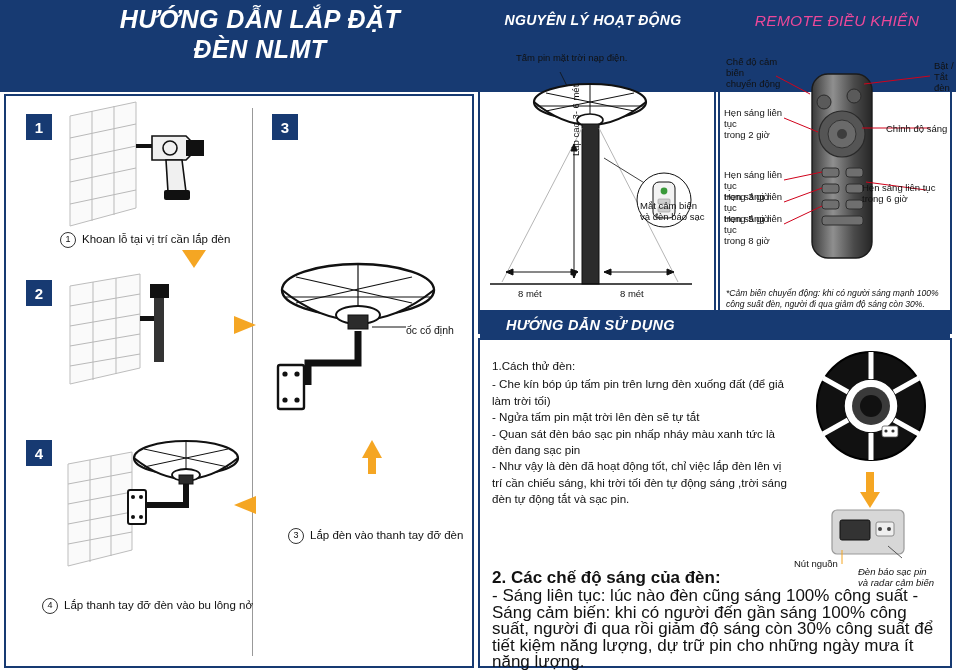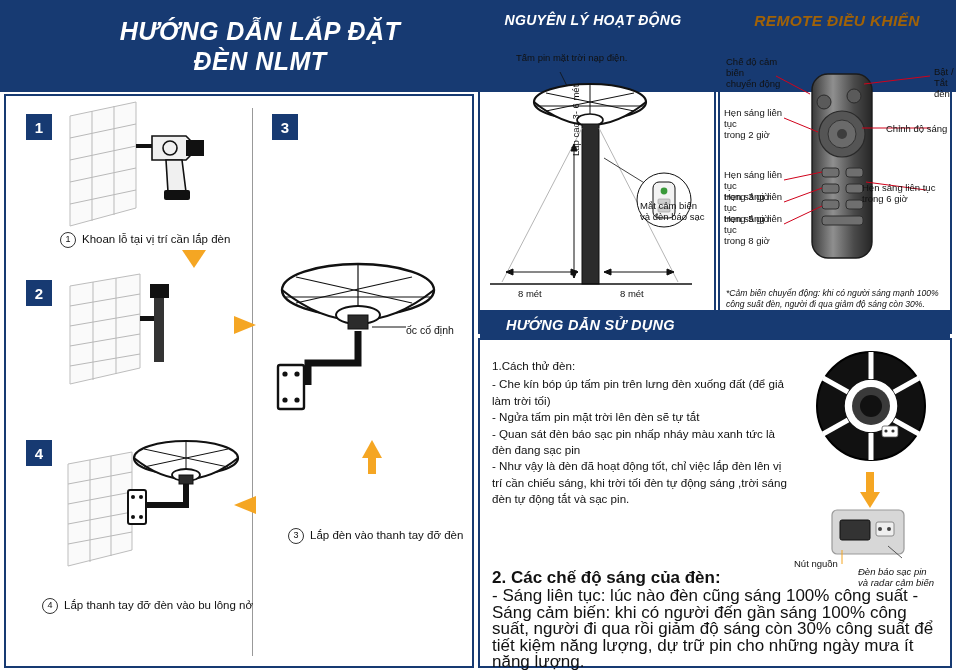--- a/index.html
+++ b/index.html
@@ -24,21 +24,21 @@
   
   .header-band {
     position: absolute;
     left: 0; top: 0;
     width: 956px;
     height: 92px;
     background: #173a72;
   }
   .header-title {
     position: absolute;
-    left: 60px; top: 16px;
+    left: 60px; top: 4px;
     width: 400px;
     text-align: center;
     color: #ffffff;
     font-size: 25px;
     font-weight: bold;
     font-style: italic;
     line-height: 30px;
     letter-spacing: .5px;
   }
   .col2-title {
@@ -50,23 +50,23 @@
     font-size: 14px;
     font-weight: bold;
     font-style: italic;
     letter-spacing: .3px;
   }
   .col3-title {
     position: absolute;
     left: 718px; top: 12px;
     width: 238px;
     text-align: center;
-    color: #a16207;
+    color: #ec4899;
     font-size: 15.5px;
-    font-weight: bold;
+    font-weight: normal;
     font-style: italic;
     letter-spacing: .3px;
   }
 
   
   .frame {
     position: absolute;
     border: 2px solid #173a72;
     box-sizing: border-box;
   }
@@ -421,21 +421,21 @@
       <path d="M60 142 L98 128"></path>
       <path d="M60 164 L98 146"></path>
       <path d="M202 130 L142 122"></path>
     </g>
   </svg>
 
   <div class="lbl" style="left:726px; top:56px; width:62px;">
     <span>Chế độ cảm biến</span><br>
     <span>chuyển động</span>
   </div>
-  <div class="lbl" style="left:886px; top:66px;padding-left:48px;">Bật / Tắt đèn</div>
+  <div class="lbl" style="left:886px; top:60px;padding-left:48px;">Bật / Tắt đèn</div>
   <div class="lbl" style="left:886px; top:123px;">Chỉnh độ sáng</div>
 
   <div class="lbl" style="left:724px; top:107px; width:64px;">
     <span>Hẹn sáng liên tục</span><br>
     <span>trong 2 giờ</span>
   </div>
   <div class="lbl" style="left:724px; top:169px; width:64px;">
     <span>Hẹn sáng liên tục</span><br>
     <span>trong 3 giờ</span>
   </div>

